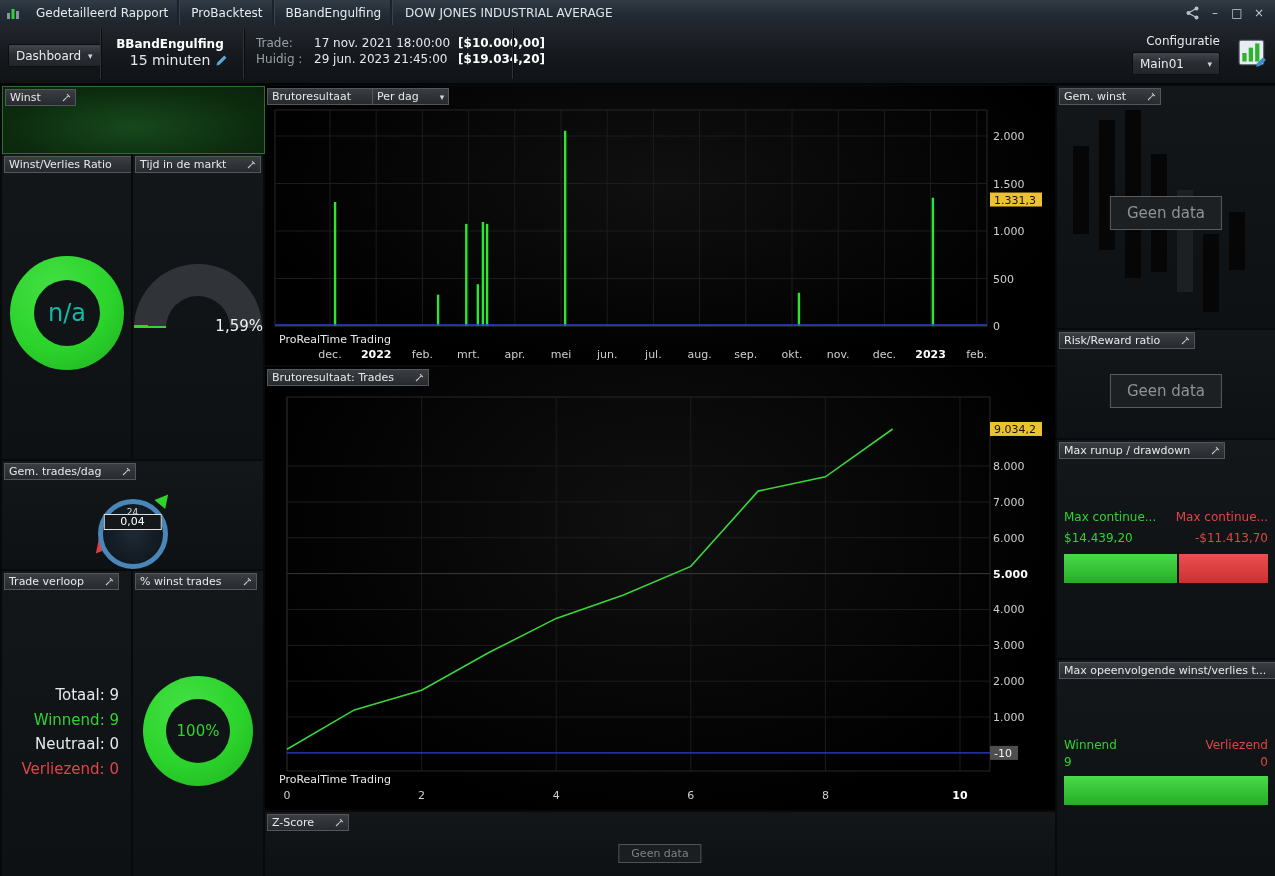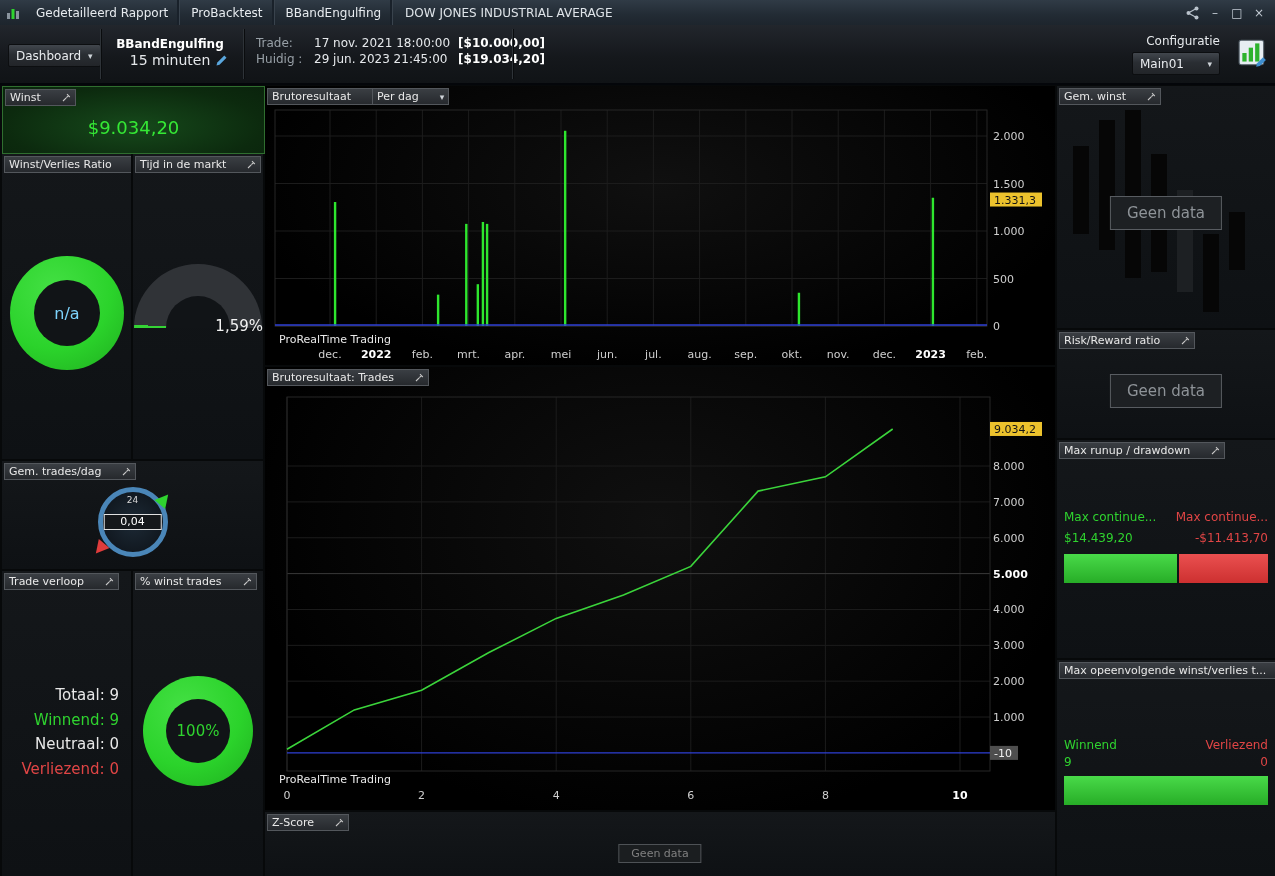--- a/index.html
+++ b/index.html
@@ -48,30 +48,30 @@
   .wrench{display:inline-flex;cursor:pointer;}
 
   .winst-panel{background:radial-gradient(ellipse at 50% 60%,#16491b 0%,#0c2a0e 70%,#0a230c 100%);
     border:1px solid #2f6e2f;}
   .winst-value{position:absolute;left:0;right:0;top:30px;text-align:center;font-size:18px;color:#35e835;}
 
   .donut{position:absolute;border-radius:50%;
     background:radial-gradient(circle at 38% 30%,#44e044 0%,#2bd32b 55%,#1fae1f 100%);
     display:flex;align-items:center;justify-content:center;}
   .donut-hole{border-radius:50%;background:#111417;display:flex;align-items:center;justify-content:center;}
-  .ratio-text{font-size:16px;color:#7dd3fc;}
+  .ratio-text{font-size:24px;color:#14b8a6;}
   .pct-text{font-size:15px;color:#2fd32f;}
 
   .gauge{position:absolute;left:1px;top:110px;width:128px;height:64px;overflow:hidden;}
   .gauge-fill{position:absolute;left:0;top:0;width:128px;height:128px;border-radius:50%;}
   .gauge-hole{position:absolute;left:32px;top:32px;width:64px;height:64px;border-radius:50%;background:#111417;}
   .gauge-val{position:absolute;top:163px;left:0;right:0;text-align:right;font-size:15px;color:#f2f2f2;z-index:3;}
 
   .dial{position:absolute;left:50%;top:20px;transform:translateX(-50%);width:80px;height:80px;}
-  .dial-ring{width:60px;height:60px;border-radius:50%;border:5px solid #4a86b8;margin:6px auto;
+  .dial-ring{width:60px;height:60px;border-radius:50%;border:5px solid #4a86b8;margin:18px auto;
     background:radial-gradient(#1d2a36,#0c1117);position:relative;}
   .dial-24{position:absolute;top:3px;left:0;right:0;text-align:center;font-size:9px;color:#d8d8d8;}
   .dial-val{position:absolute;left:50%;top:33px;transform:translateX(-50%);background:#15181b;
     border:1px solid #e0e0e0;font-size:11px;color:#fff;padding:0 16px;line-height:14px;z-index:4;}
   .arrow-up{position:absolute;right:2px;top:12px;width:0;height:0;border-left:7px solid transparent;
     border-right:7px solid transparent;border-bottom:13px solid #2fd32f;transform:rotate(40deg);}
   .arrow-dn{position:absolute;left:0px;bottom:6px;width:0;height:0;border-left:7px solid transparent;
     border-right:7px solid transparent;border-top:13px solid #e03c3c;transform:rotate(40deg);}
 
   .tv-rows{position:absolute;right:12px;top:112px;text-align:right;font-size:15px;line-height:24.5px;}
@@ -174,21 +174,20 @@
 
   <div class="panel winst-panel" style="left:2px;top:86px;width:261px;height:66px;">
     <div class="chip">
       <span>Winst</span>
       <span class="wrench">
           <svg width="9" height="9" viewBox="0 0 9 9">
             <path d="M1 8l3.2-3.2M4.4 4.6l2-2M6.4 2.6l1.4 1.4M6.4 2.6L5 1.2" stroke="#c9c9c9" stroke-width="1.1" fill="none"></path>
           </svg>
         </span>
     </div>
-    <div class="winst-value">$9.034,20</div>
   </div>
 
   <div class="panel" style="left:2px;top:154px;width:129px;height:305px;">
     <div class="chip">
       <span>Winst/Verlies Ratio</span>
       <span class="wrench">
           <svg width="9" height="9" viewBox="0 0 9 9">
             <path d="M1 8l3.2-3.2M4.4 4.6l2-2M6.4 2.6l1.4 1.4M6.4 2.6L5 1.2" stroke="#c9c9c9" stroke-width="1.1" fill="none"></path>
           </svg>
         </span>

